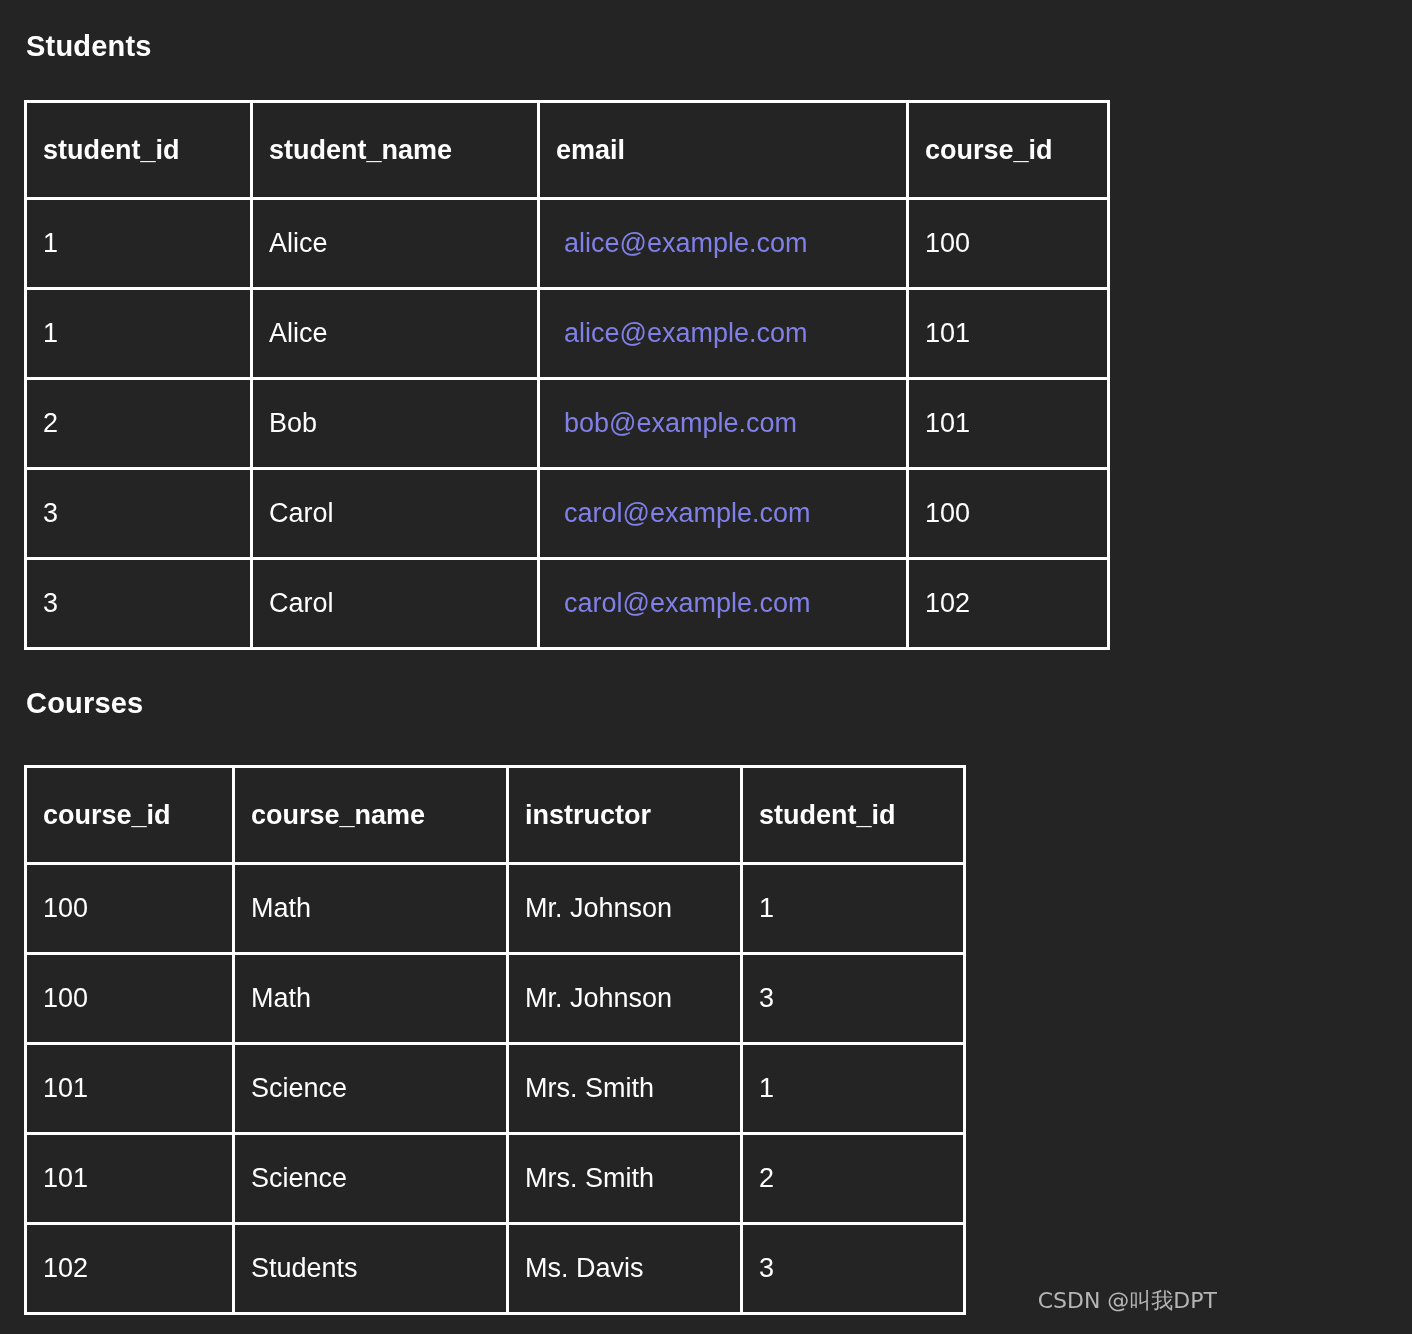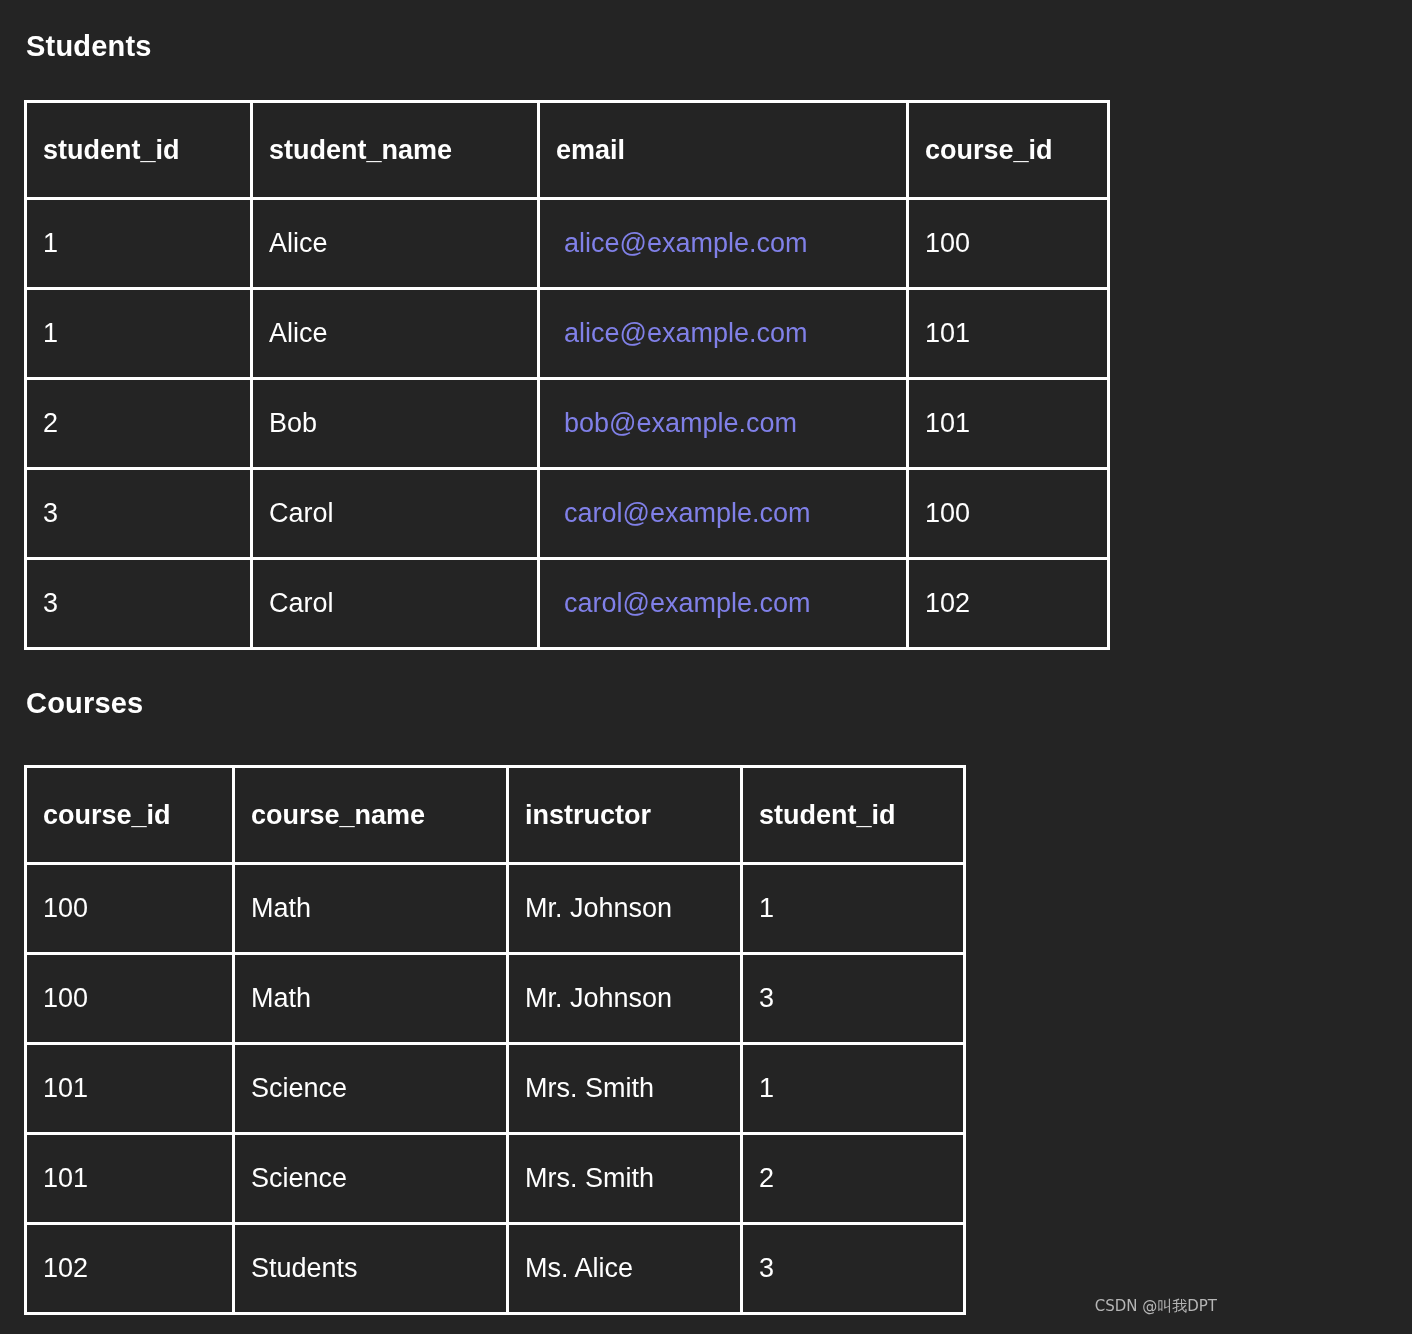--- a/index.html
+++ b/index.html
@@ -79,21 +79,21 @@
   .email-link {
     color: #8080e8;
     text-decoration: none;
     margin-left: 8px;
   }
 
   .watermark {
     position: absolute;
     right: 22px;
     bottom: 18px;
-    font-size: 15px;
+    font-size: 22px;
     color: #b6b6b6;
     font-family: "DejaVu Sans", "Liberation Sans", sans-serif;
     white-space: nowrap;
   }
 </style>
 </head>
 <body>
 
 <div class="page">
 
@@ -186,21 +186,21 @@
       </tr>
       <tr>
         <td>101</td>
         <td>Science</td>
         <td>Mrs. Smith</td>
         <td>2</td>
       </tr>
       <tr>
         <td>102</td>
         <td>Students</td>
-        <td>Ms. Alice</td>
+        <td>Ms. Davis</td>
         <td>3</td>
       </tr>
     </tbody>
   </table>
 
   <div class="watermark">CSDN @叫我DPT</div>
 
 </div>
 
 </body></html>

